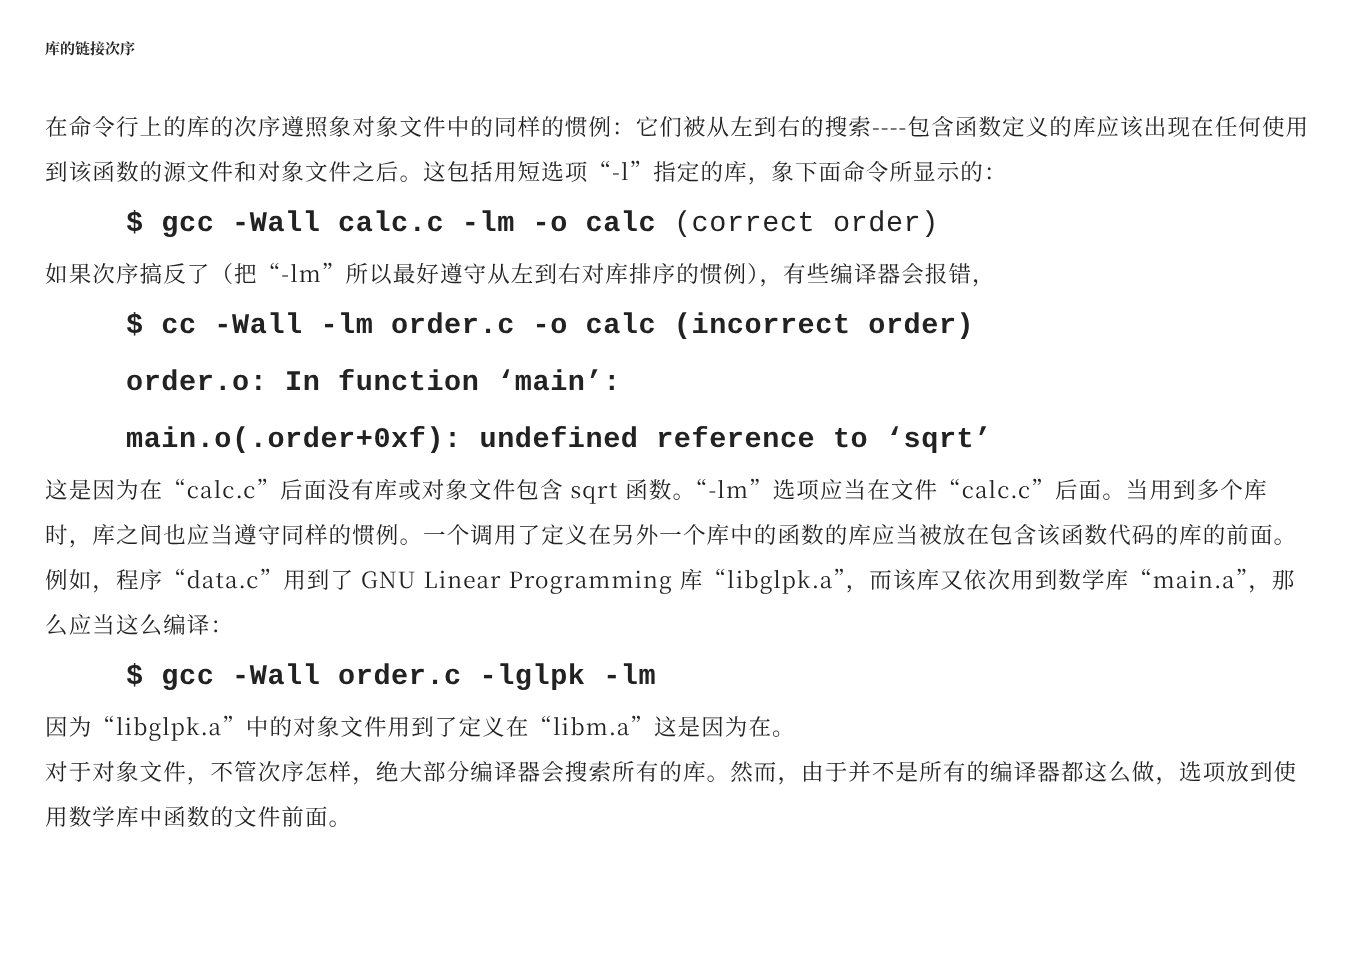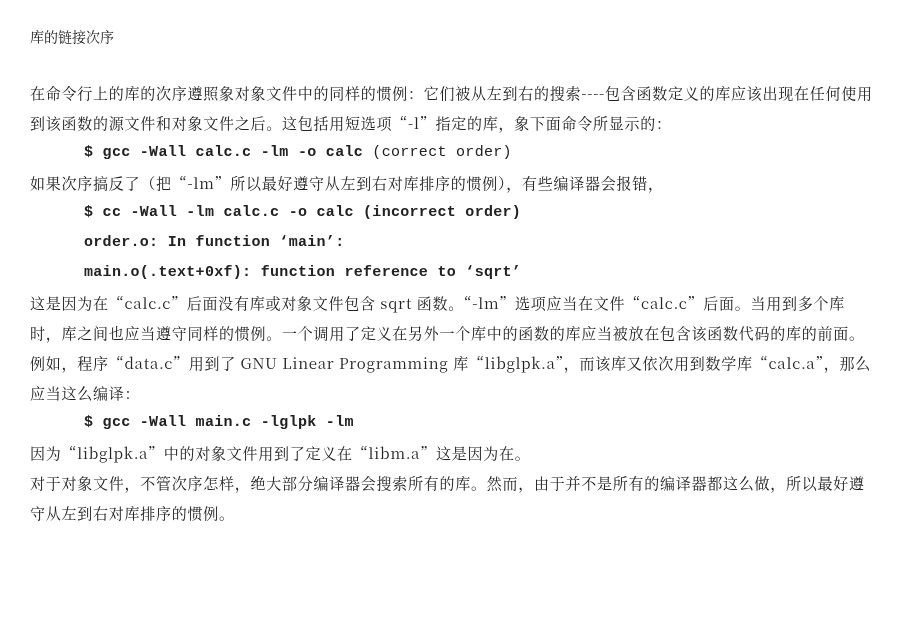--- a/index.html
+++ b/index.html
@@ -12,58 +12,58 @@
   min-height: 644px;
   box-sizing: border-box;
   padding: 22px 30px 30px 30px;
   font-family: "SimSun", "Songti SC", "Noto Serif CJK SC", serif;
   font-size: 15px;
   color: #222;
   line-height: 2.0;
 }
 h2.title {
   margin: 0 0 28px 0;
-  font-size: 14px;
-  font-weight: 400;
+  font-size: 10px;
+  font-weight: 700;
 }
 p {
   margin: 0;
 }
 .para {
   letter-spacing: 0.05em;
 }
 .code-line {
   font-family: "Courier New", Courier, monospace;
   font-weight: 700;
-  font-size: 15px;
+  font-size: 19px;
   padding-left: 54px;
   letter-spacing: 0.02em;
   line-height: 2.0;
 }
 .code-line .comment {
   font-family: "Courier New", Courier, monospace;
   font-weight: 400;
 }
 </style>
 </head>
 <body>
 
 <h2 class="title">库的链接次序</h2>
 
 <p class="para">在命令行上的库的次序遵照象对象文件中的同样的惯例：它们被从左到右的搜索----包含函数定义的库应该出现在任何使用到该函数的源文件和对象文件之后。这包括用短选项“-l”指定的库，象下面命令所显示的：</p>
 
 <p class="code-line"><span>$ gcc -Wall calc.c -lm -o calc </span><span class="comment">(correct order)</span></p>
 
 <p class="para">如果次序搞反了（把“-lm”所以最好遵守从左到右对库排序的惯例），有些编译器会报错，</p>
 
-<p class="code-line">$ cc -Wall -lm calc.c -o calc (incorrect order)</p>
+<p class="code-line">$ cc -Wall -lm order.c -o calc (incorrect order)</p>
 <p class="code-line">order.o: In function ‘main’:</p>
-<p class="code-line">main.o(.text+0xf): function reference to ‘sqrt’</p>
+<p class="code-line">main.o(.order+0xf): undefined reference to ‘sqrt’</p>
 
 <p class="para">这是因为在“calc.c”后面没有库或对象文件包含 sqrt 函数。“-lm”选项应当在文件“calc.c”后面。当用到多个库时，库之间也应当遵守同样的惯例。一个调用了定义在另外一个库中的函数的库应当被放在包含该函数代码的库的前面。</p>
 
-<p class="para">例如，程序“data.c”用到了 GNU Linear Programming 库“libglpk.a”，而该库又依次用到数学库“calc.a”，那么应当这么编译：</p>
+<p class="para">例如，程序“data.c”用到了 GNU Linear Programming 库“libglpk.a”，而该库又依次用到数学库“main.a”，那么应当这么编译：</p>
 
-<p class="code-line">$ gcc -Wall main.c -lglpk -lm</p>
+<p class="code-line">$ gcc -Wall order.c -lglpk -lm</p>
 
 <p class="para">因为“libglpk.a”中的对象文件用到了定义在“libm.a”这是因为在。</p>
 
-<p class="para">对于对象文件，不管次序怎样，绝大部分编译器会搜索所有的库。然而，由于并不是所有的编译器都这么做，所以最好遵守从左到右对库排序的惯例。</p>
+<p class="para">对于对象文件，不管次序怎样，绝大部分编译器会搜索所有的库。然而，由于并不是所有的编译器都这么做，选项放到使用数学库中函数的文件前面。</p>
 
 </body></html>

